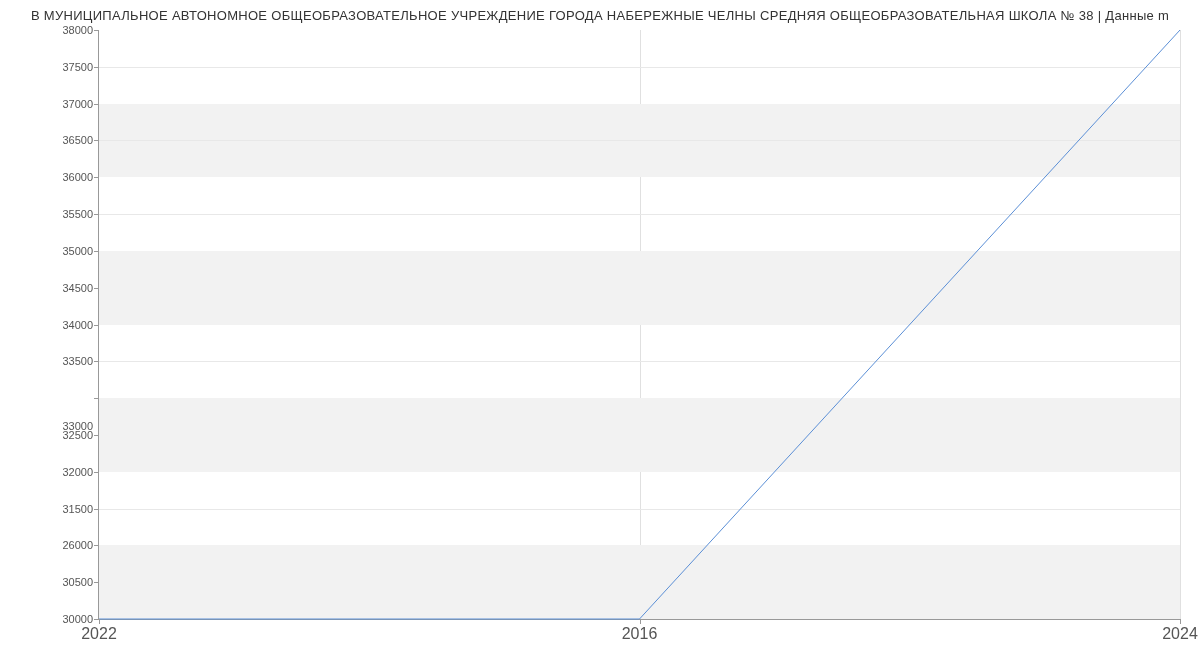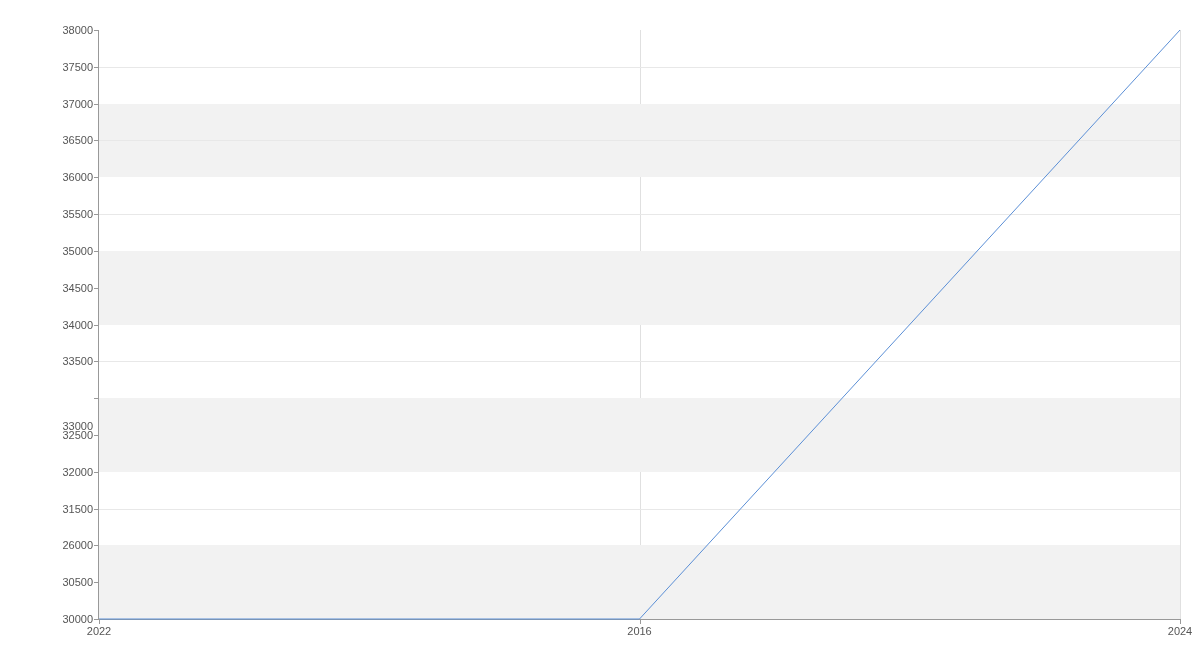--- a/index.html
+++ b/index.html
@@ -62,21 +62,21 @@
     .y-tick-mark {
       position: absolute;
       left: -5px;
       width: 5px;
       height: 1px;
       background: #999;
     }
     .x-tick-label {
       position: absolute;
       top: calc(100% + 6px);
-      font-size: 11px;
+      font-size: 16px;
       color: #555;
       transform: translateX(-50%);
       white-space: nowrap;
     }
     .x-tick-mark {
       position: absolute;
       top: 100%;
       width: 1px;
       height: 5px;
       background: #999;
@@ -99,20 +99,21 @@
     .data-line {
       fill: none;
       stroke: #5b8fd6;
       stroke-width: 1;
     }
   </style>
 </head>
 <body>
 
 <div class="chart-container">
+  <div class="chart-title">В МУНИЦИПАЛЬНОЕ АВТОНОМНОЕ ОБЩЕОБРАЗОВАТЕЛЬНОЕ УЧРЕЖДЕНИЕ ГОРОДА НАБЕРЕЖНЫЕ ЧЕЛНЫ СРЕДНЯЯ ОБЩЕОБРАЗОВАТЕЛЬНАЯ ШКОЛА № 38 | Данные m</div>
   <div class="plot-area" id="plot-area">
       <div class="x-grid-line" style="left: 100%;"></div>
       <div class="x-grid-line" style="left: 50%;"></div>
       <div class="grid-band" style="top: 12.5%; height: 12.5%;"></div>
       <div class="grid-line-minor" style="top: 6.25%;"></div>
       <div class="grid-line-minor" style="top: 18.75%;"></div>
       <div class="grid-line-minor" style="top: 31.25%;"></div>
       <div class="grid-line-minor" style="top: 43.75%;"></div>
       <div class="grid-line-minor" style="top: 56.25%;"></div>
       <div class="grid-line-minor" style="top: 68.75%;"></div>

